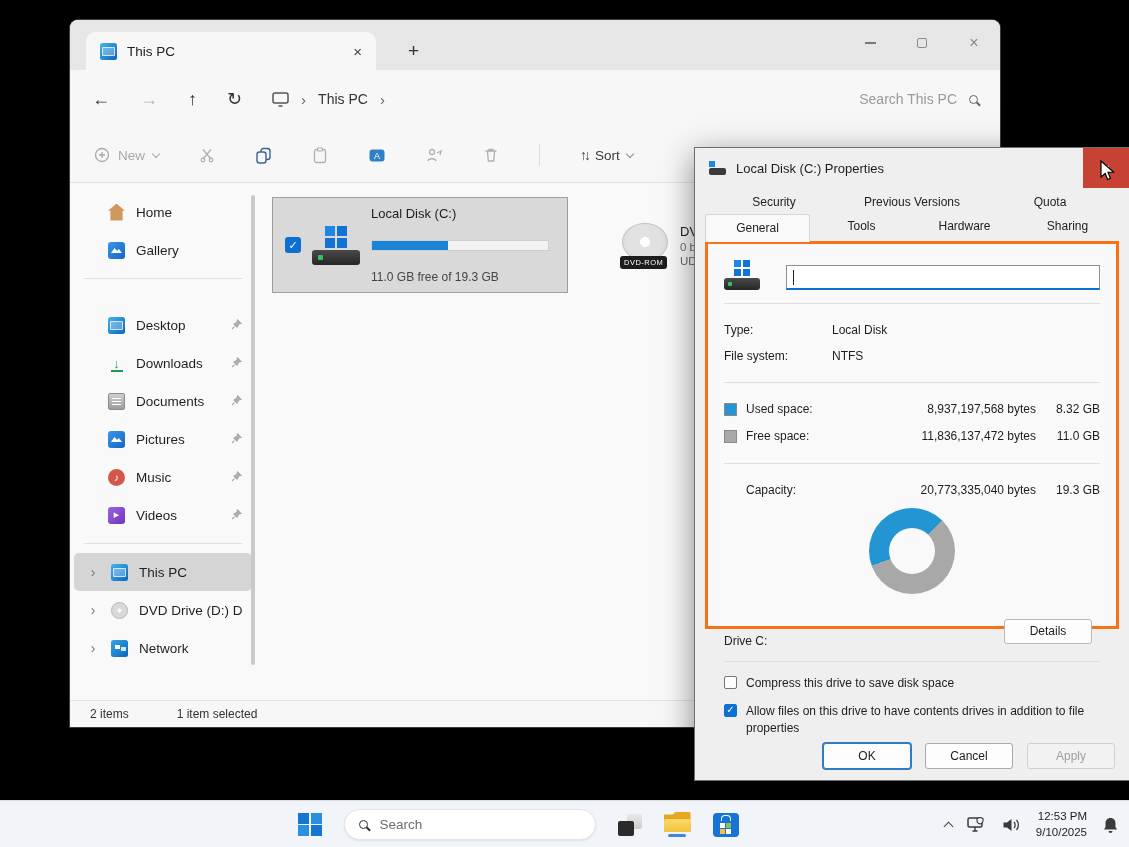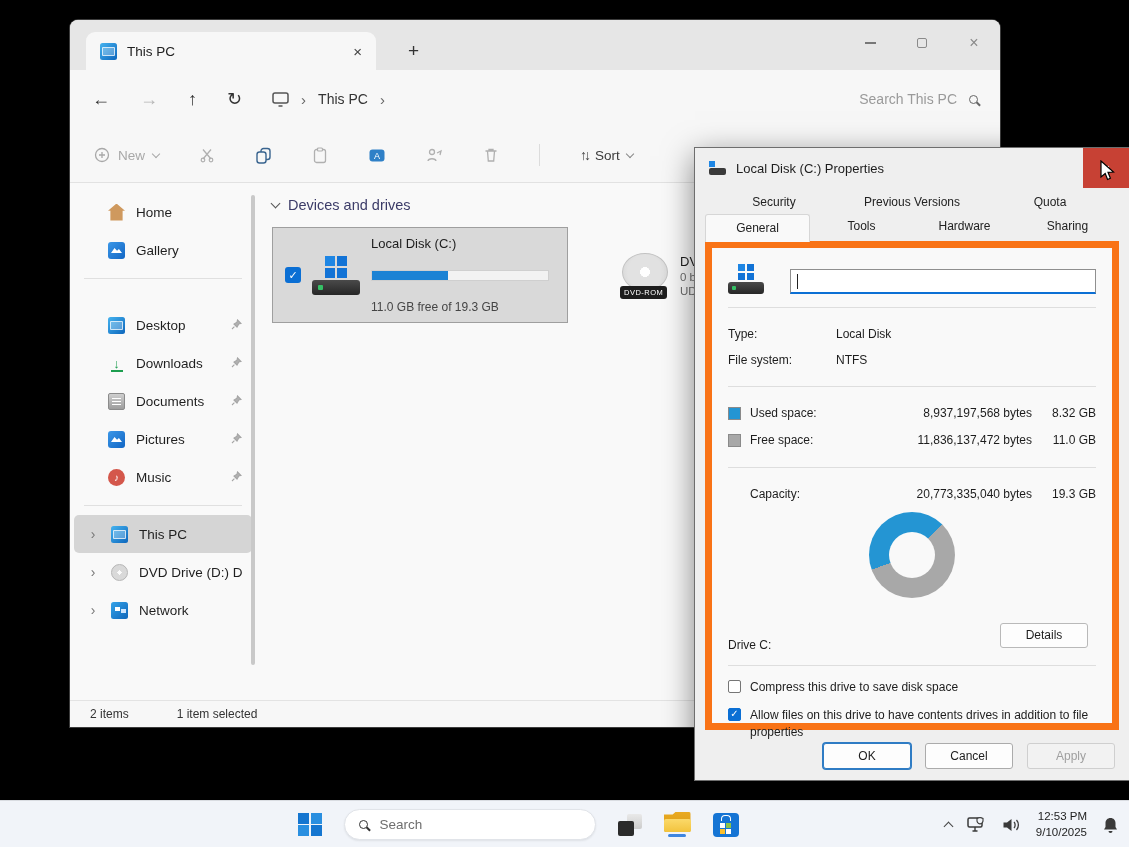--- a/index.html
+++ b/index.html
@@ -125,22 +125,22 @@
   .dlg-close { margin-left:auto; width:46px; height:40px; background:#c74134; color:#fff;
     display:flex; align-items:center; justify-content:center; font-size:15px; }
   .mini-drive { display:flex; flex-direction:column; gap:1px; }
   .mini-drive .sq { width:6px; height:6px; background:#1e86e4; }
   .mini-drive .bar { width:17px; height:7px; background:#3a3a3a; border-radius:2px; }
   .dlg-tabs { padding:2px 10px 0; }
   .tabrow { display:flex; }
   .dtab { flex:1; text-align:center; font-size:12px; color:#222; padding:5px 0; }
   .dtab.active { background:#f9f9f9; border:1px solid #d6d6d6; border-bottom:none;
     border-radius:3px 3px 0 0; position:relative; z-index:2; padding:6px 0 7px; }
-  .dlg-panel { margin:0 10px; margin-top:-1px; background:#f9f9f9; border:7px solid #f97316;
-    height:489px; padding:16px 16px 10px; position:relative; }
+  .dlg-panel { margin:0 10px; margin-top:-1px; background:#f9f9f9; border:3px solid #f97316;
+    height:388px; padding:16px 16px 10px; position:relative; }
   .label-row { display:flex; align-items:flex-end; gap:26px; }
   .dlg-drive-art { display:flex; flex-direction:column; align-items:center; gap:2px; }
   .dlg-drive-art .winlogo { grid-template-columns:7px 7px; grid-template-rows:7px 7px; gap:1.5px; }
   .dlg-drive-art .drive-body { width:36px; height:12px; }
   .dlg-drive-art .drive-body::after { left:4px; top:4px; width:4px; height:4px; }
   .label-input-wrap { flex:1; position:relative; }
   .label-input-wrap input { width:100%; height:25px; border:1px solid #8f8f8f;
     border-bottom:2px solid #0b6fd4; background:#fff; font-family:inherit; font-size:13px; padding:0 6px; }
   .caret { position:absolute; left:7px; top:5px; width:1px; height:15px; background:#222; }
   .dlg-hr { height:1px; background:#dedede; margin:13px 0; }
@@ -363,44 +363,47 @@
                 <path d="M6.5 1 L10 4.5 L7.8 5 L6 8 L3 5 L6 3.2 Z M3.4 7.6 L1 10" stroke="#8a8a8a" stroke-width="1.1" fill="#9a9a9a"></path>
               </svg></span>
         </div>
         <div class="side-item">
           <span class="sicon icon-music">♪</span>
           <span>Music</span>
           <span class="pin"><svg width="11" height="11">
                 <path d="M6.5 1 L10 4.5 L7.8 5 L6 8 L3 5 L6 3.2 Z M3.4 7.6 L1 10" stroke="#8a8a8a" stroke-width="1.1" fill="#9a9a9a"></path>
               </svg></span>
         </div>
+        <div class="side-item">
+          <span class="sicon icon-videos">▶</span>
+          <span>Videos</span>
+          <span class="pin"><svg width="11" height="11">
+                <path d="M6.5 1 L10 4.5 L7.8 5 L6 8 L3 5 L6 3.2 Z M3.4 7.6 L1 10" stroke="#8a8a8a" stroke-width="1.1" fill="#9a9a9a"></path>
+              </svg></span>
+        </div>
         <div class="side-div"></div>
         <div class="side-item tree selected">
           <span class="tree-chev">›</span>
           <span class="sicon icon-pc"></span>
           <span>This PC</span>
         </div>
         <div class="side-item tree">
           <span class="tree-chev">›</span>
           <span class="sicon icon-dvd"></span>
           <span style="white-space:nowrap;overflow:hidden">DVD Drive (D:) D</span>
         </div>
         <div class="side-item tree">
           <span class="tree-chev">›</span>
           <span class="sicon icon-network"></span>
           <span>Network</span>
         </div>
         <div class="side-scroll"></div>
       </aside>
 
       <main class="content">
-        <div class="group-header">
-          <span class="chev-down"></span>
-          <span>Devices and drives</span>
-        </div>
         <div class="tiles">
           <div class="tile selected">
             <span class="sel-check">✓</span>
             <span class="drive-art">
               <span class="winlogo">
                   <i></i>
                   <i></i>
                   <i></i>
                   <i></i>
                 </span>

